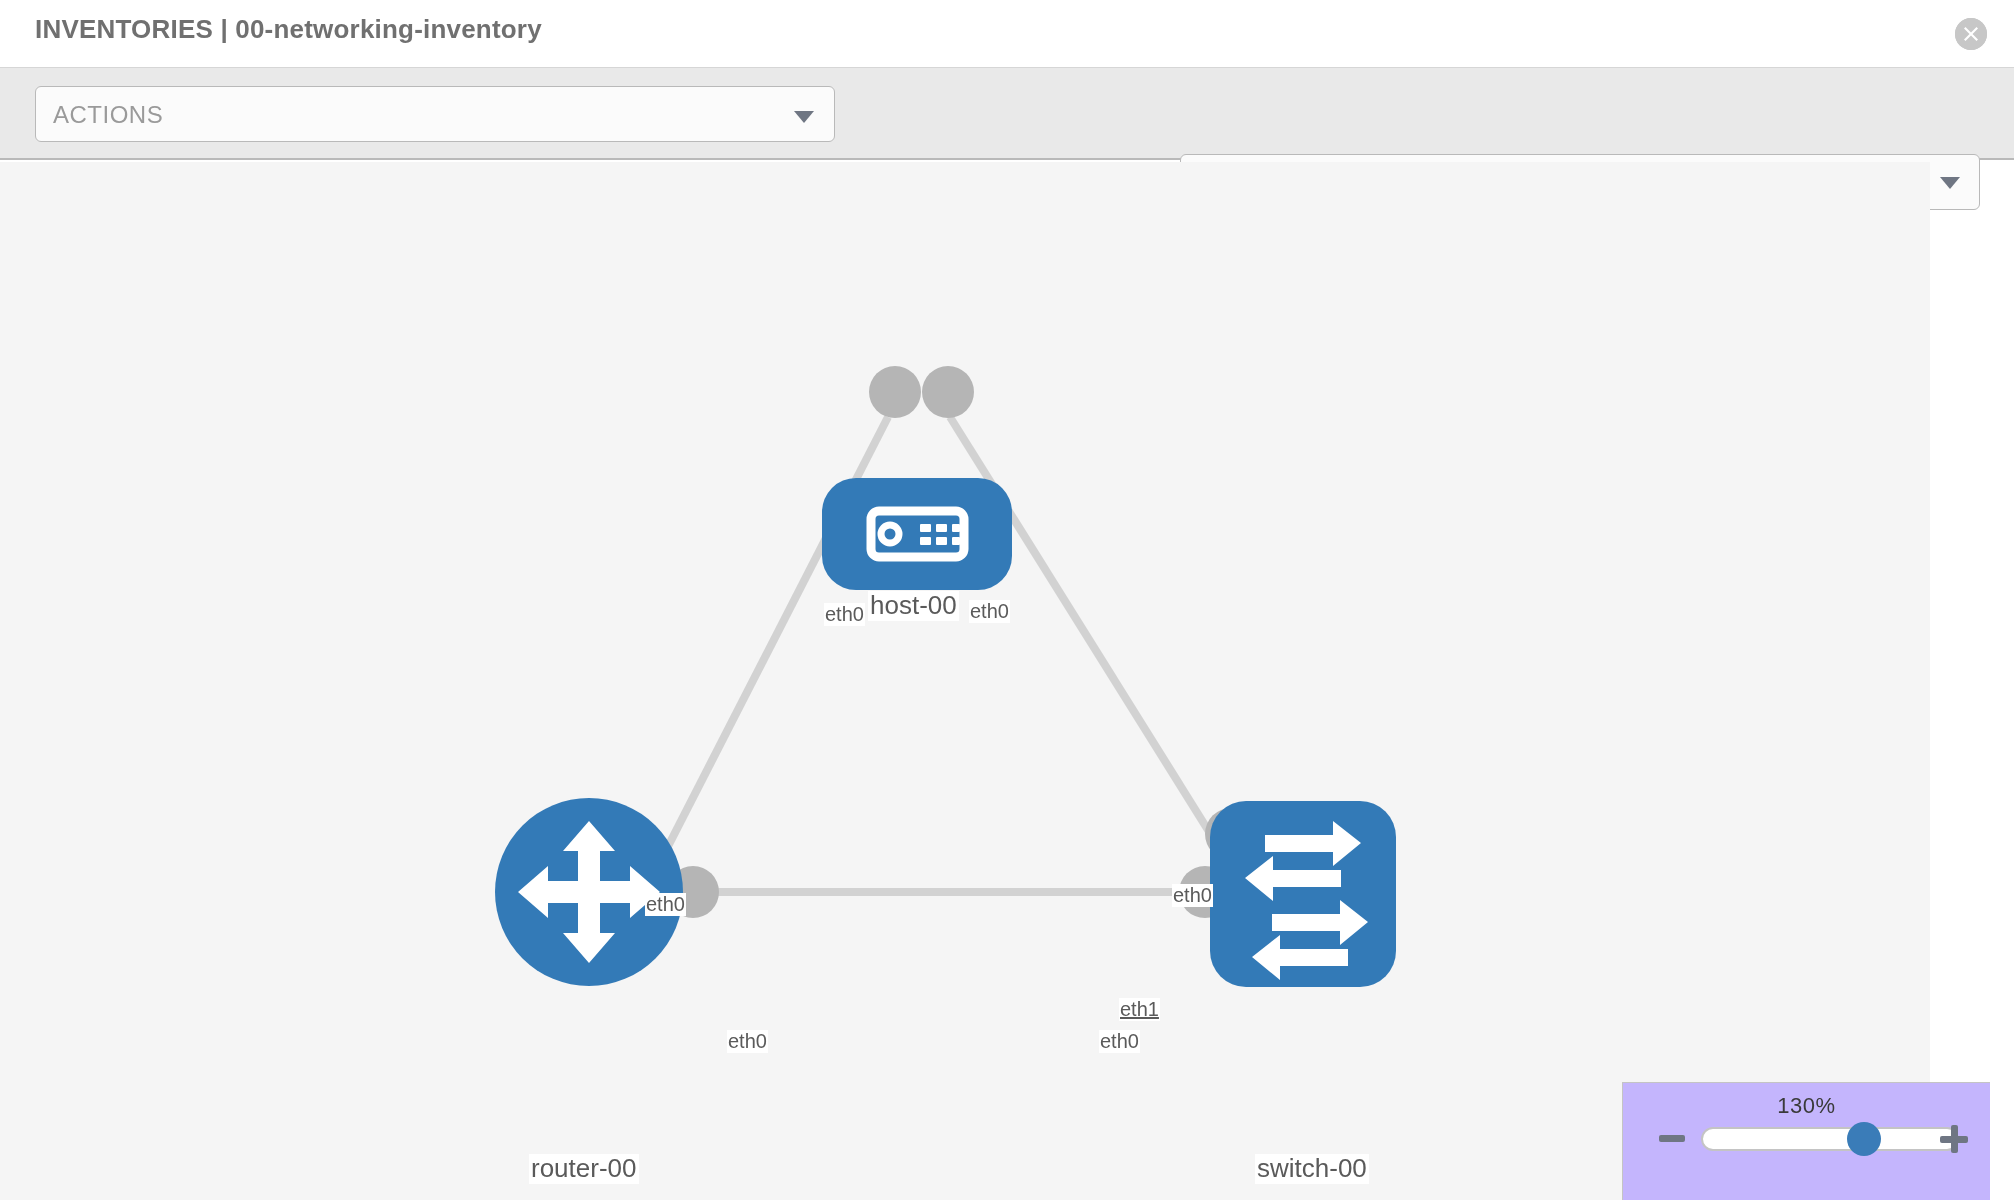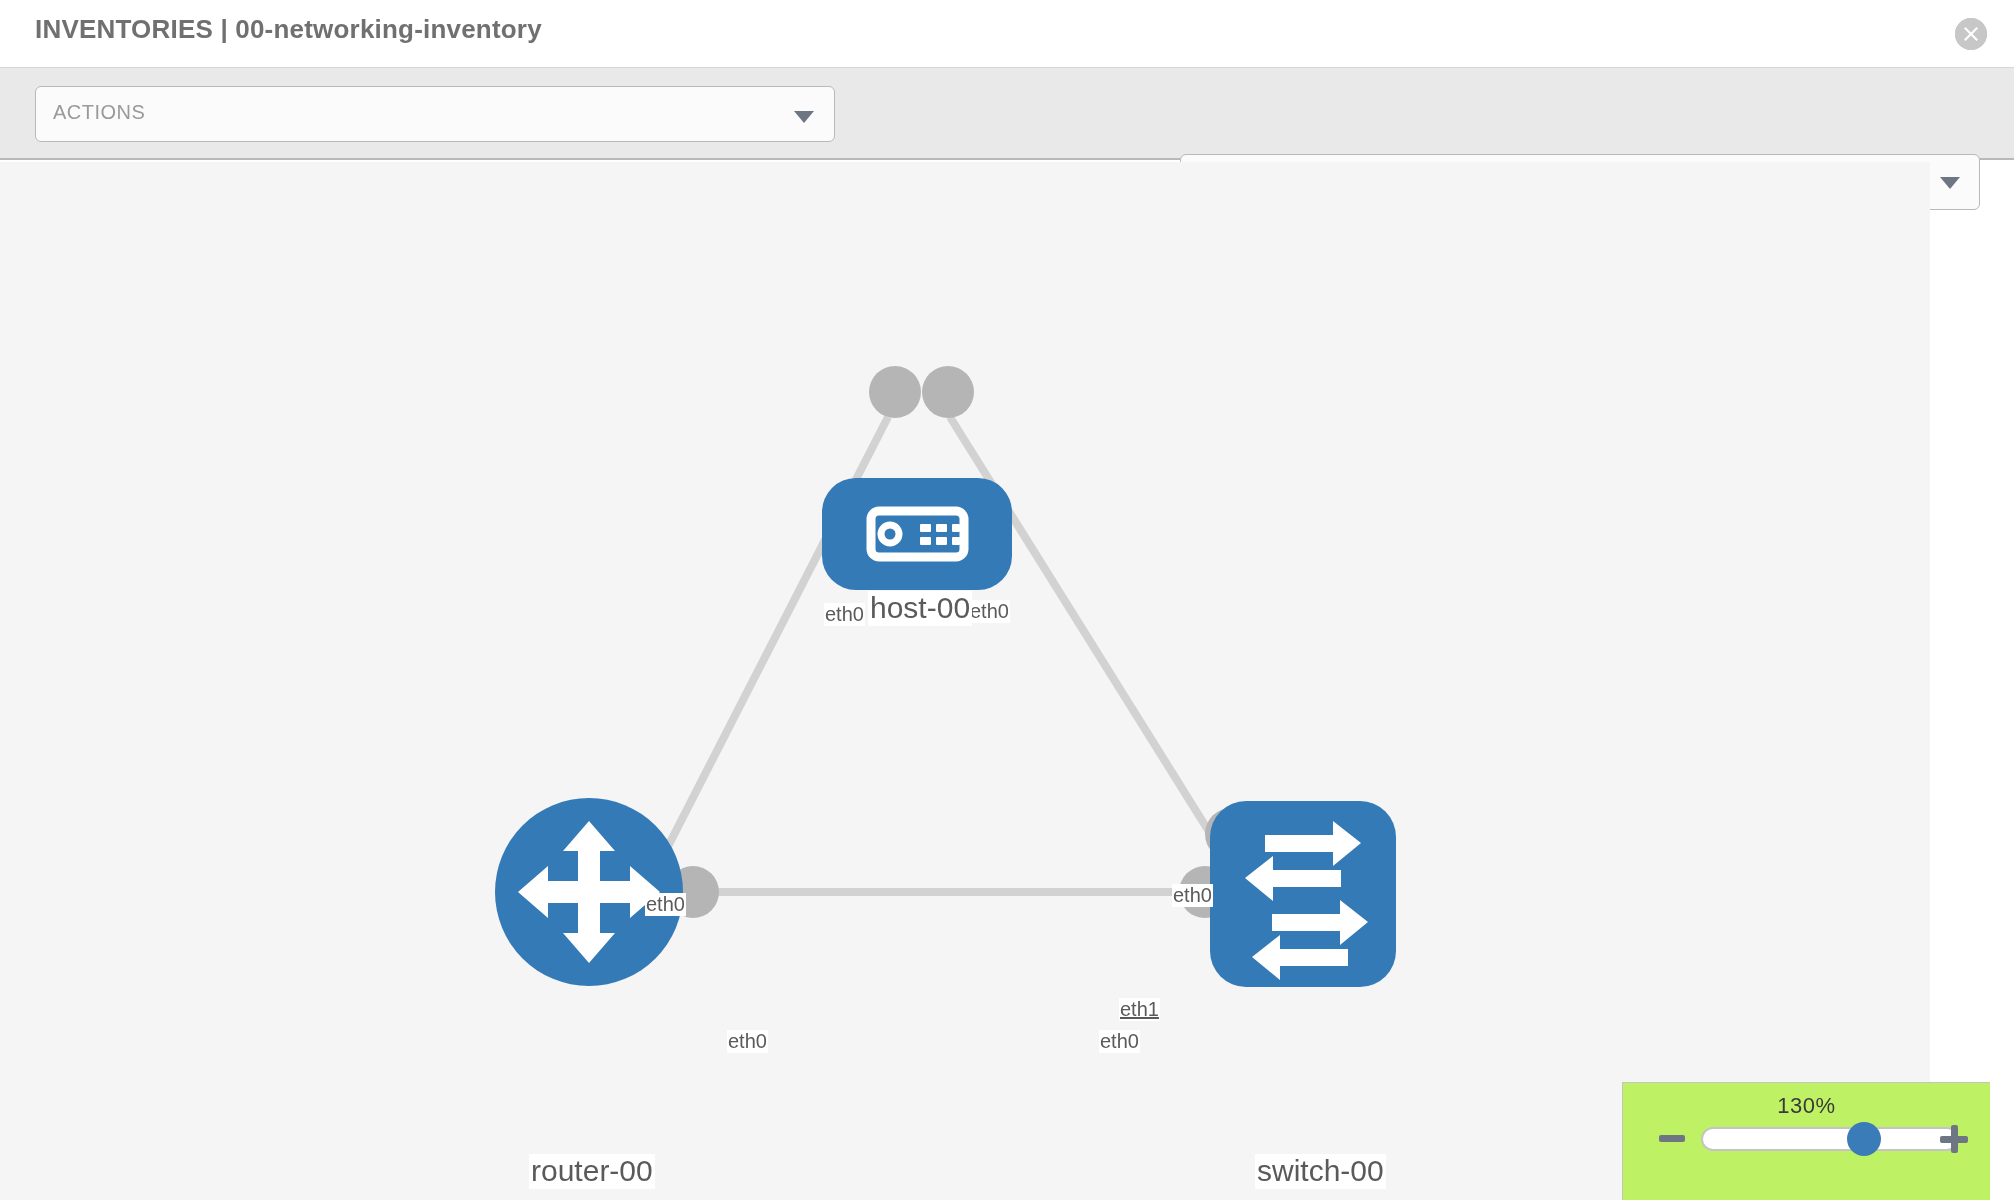--- a/index.html
+++ b/index.html
@@ -51,21 +51,21 @@
     left: 35px; top: 18px;
     width: 800px; height: 56px;
     background: #fbfbfb;
     border: 1px solid #b9b9b9;
     border-radius: 6px;
     cursor: pointer;
   }
   .actions-label {
     position: absolute;
     left: 17px; top: 14px;
-    font-size: 20px;
+    font-size: 24px;
     color: #9a9a9a;
     letter-spacing: 0.5px;
   }
   .caret {
     position: absolute;
     right: 20px; top: 24px;
     width: 0; height: 0;
     border-left: 10px solid transparent;
     border-right: 10px solid transparent;
     border-top: 12px solid #6f7683;
@@ -112,21 +112,21 @@
     left: 0; top: 162px;
     width: 1930px; height: 1038px;
     background: #f5f5f5;
     overflow: hidden;
   }
   .graph-svg { position: absolute; left: 0; top: 0; }
 
   
   .node-label {
     position: absolute;
-    font-size: 30px;
+    font-size: 26px;
     color: #5a5a5a;
     background: #ffffff;
     white-space: nowrap;
     padding: 0 2px;
     line-height: 1.15;
   }
   .iface-label {
     position: absolute;
     font-size: 20px;
     color: #5a5a5a;
@@ -134,21 +134,21 @@
     white-space: nowrap;
     padding: 0 1px;
     line-height: 1.15;
   }
 
   
   .zoom-panel {
     position: absolute;
     left: 1622px; top: 1082px;
     width: 368px; height: 118px;
-    background: #bef264;
+    background: #c4b5fd;
     border: 1px solid #c4c4c4;
     border-right: none;
     border-bottom: none;
   }
   .zoom-pct {
     position: absolute;
     top: 10px; left: 0; right: 0;
     text-align: center;
     font-size: 22px;
     color: #3a3a3a;

